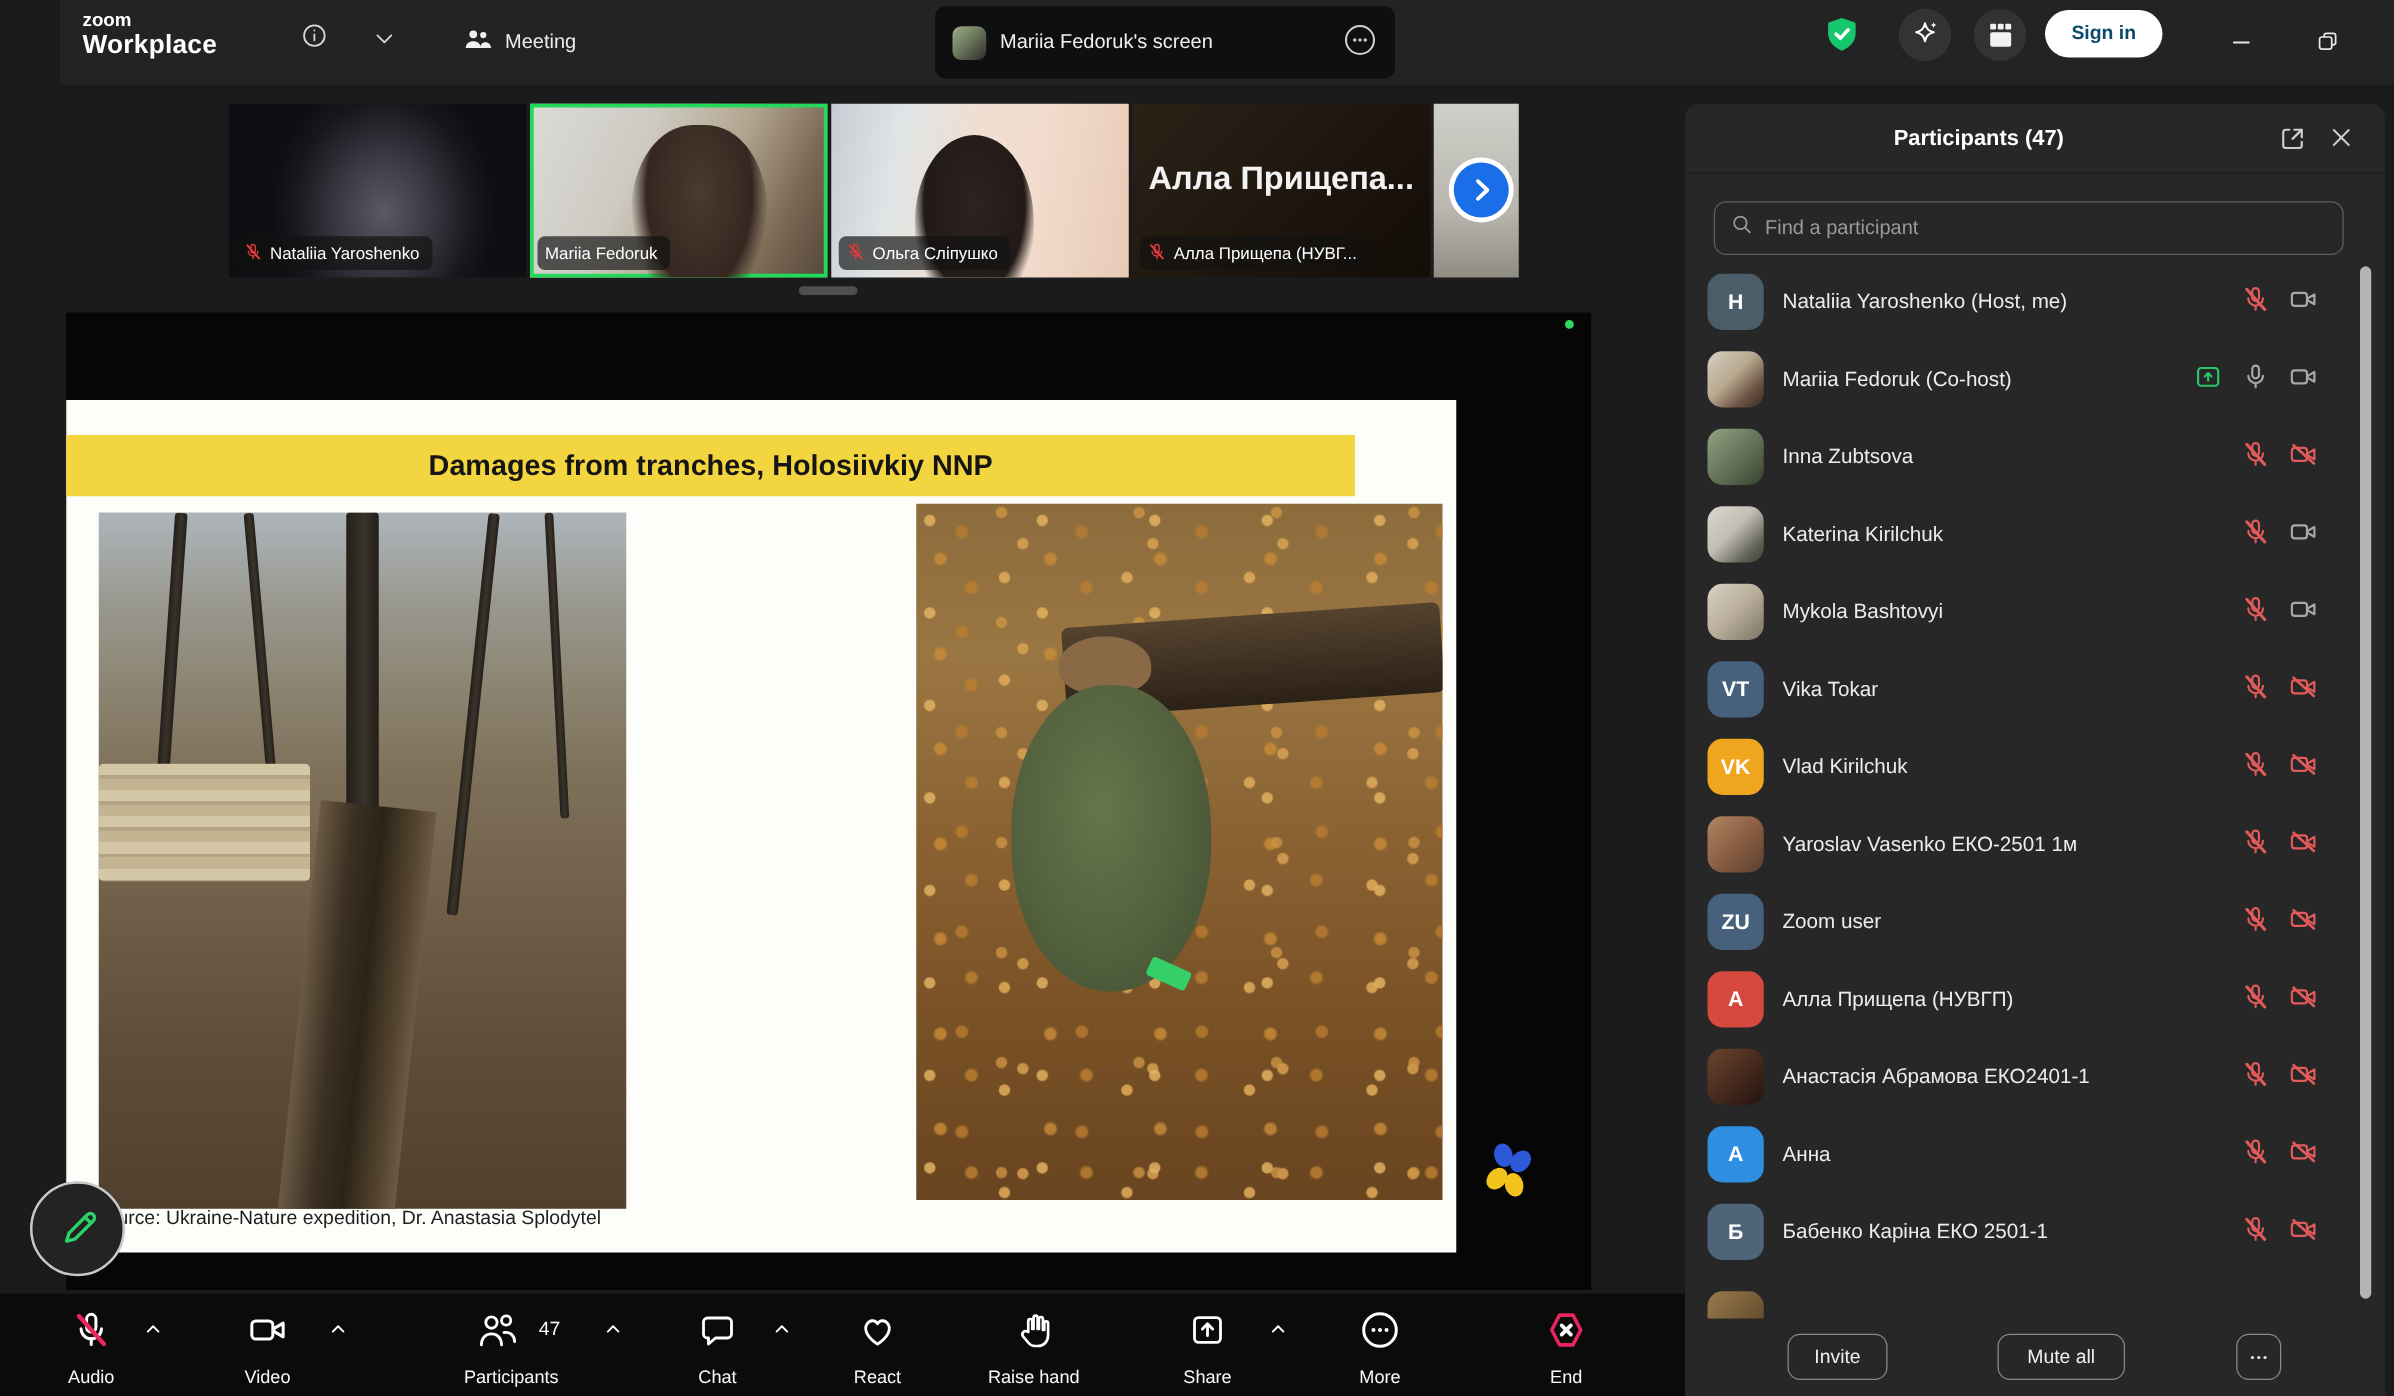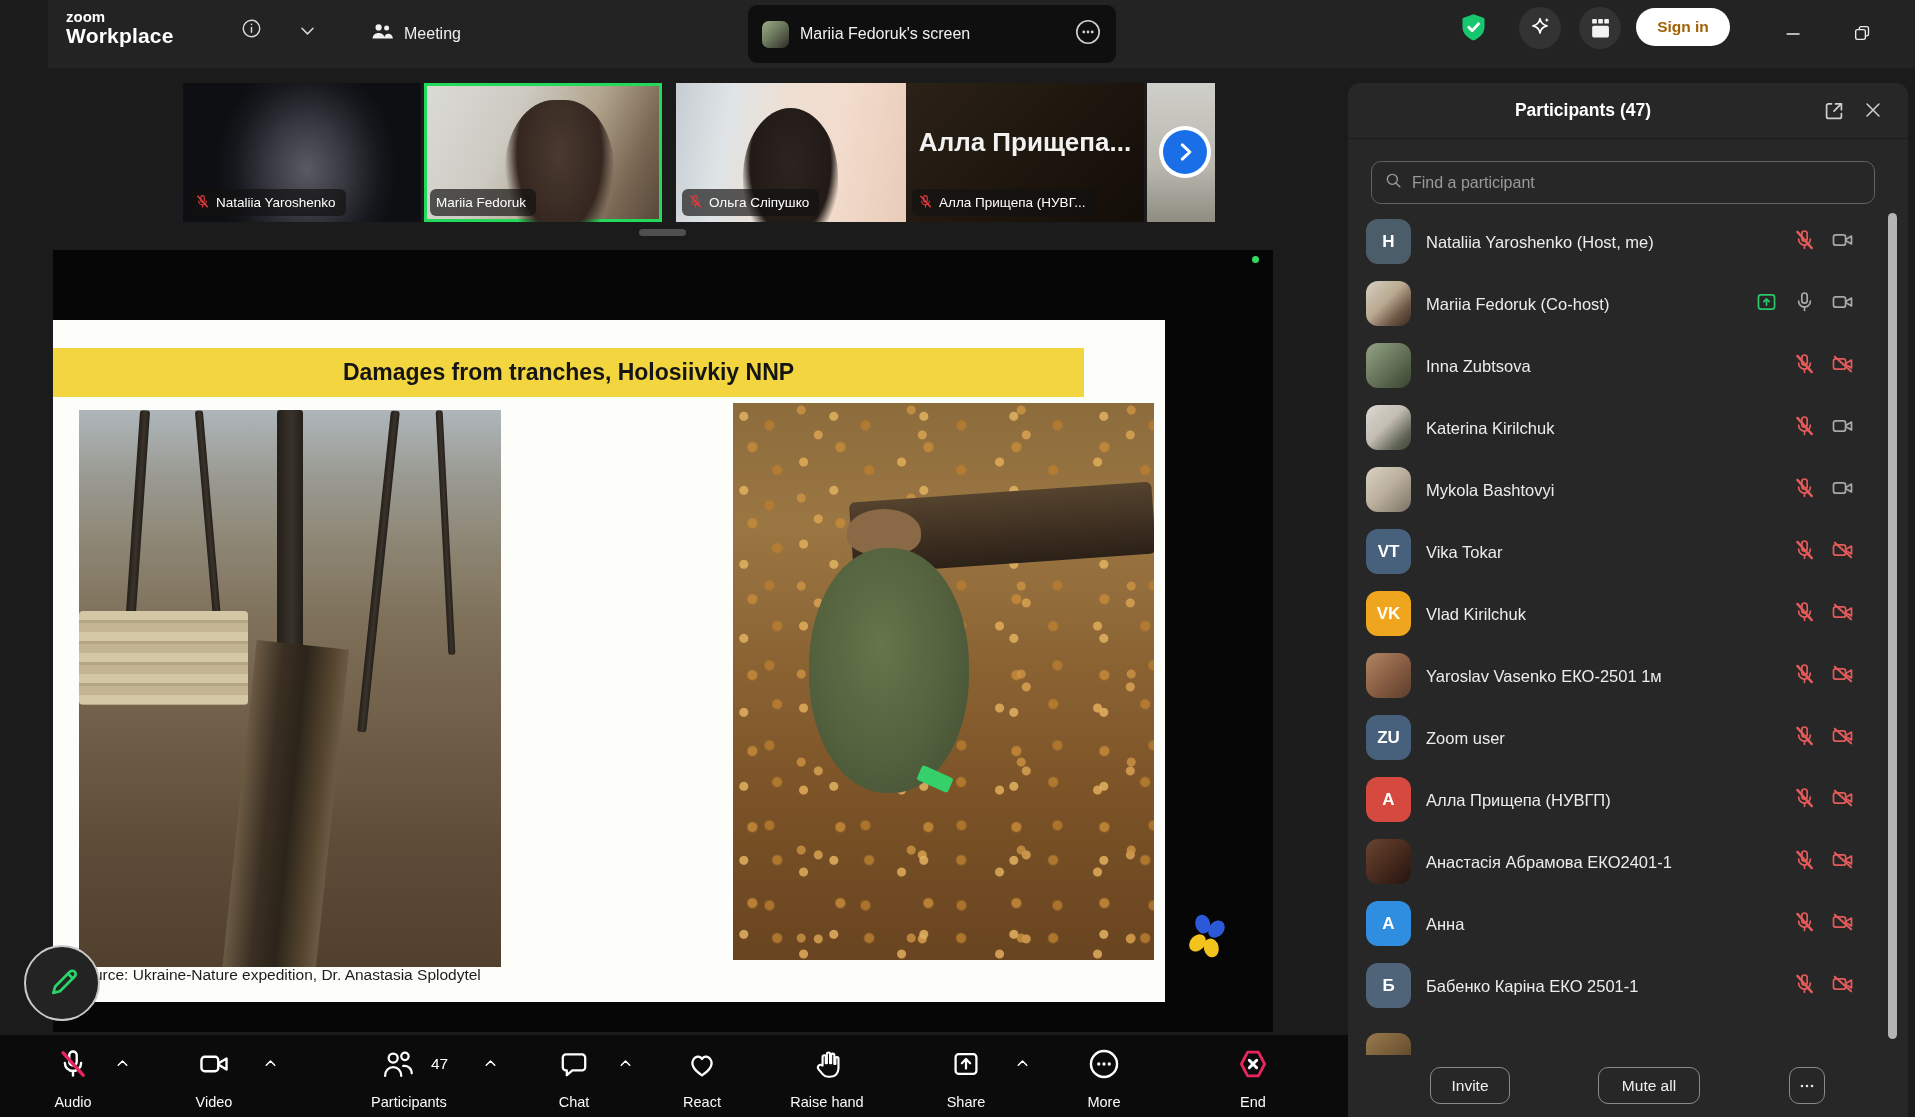--- a/index.html
+++ b/index.html
@@ -14,21 +14,21 @@
   .logo .l2 { font-size:21px; font-weight:600; letter-spacing:.2px; }
   .tb-icon { position:absolute; display:flex; align-items:center; justify-content:center; cursor:pointer; }
   .meeting-tab { position:absolute; left:322px; top:0; height:68px; display:flex; align-items:center; gap:10px;
     color:#ececec; font-size:16px; cursor:pointer; }
   .active-tab { position:absolute; left:700px; top:5px; width:368px; height:58px; background:#0f0f0f;
     border-radius:9px; display:flex; align-items:center; padding:0 14px; gap:11px; cursor:pointer; }
   .active-tab .avatar { width:27px; height:27px; border-radius:7px;
     background:linear-gradient(135deg,#9cae89 0%,#6d7a5e 45%,#2e2b26 100%); }
   .active-tab .t-label { color:#f0f0f0; font-size:16px; flex:1; white-space:nowrap; overflow:hidden; }
   .signin { position:absolute; left:1588px; top:8px; width:94px; height:38px; border-radius:19px;
-    background:#fff; color:#a16207; font-size:15.5px; font-weight:600; display:flex; align-items:center;
+    background:#fff; color:#0c4a6e; font-size:15.5px; font-weight:600; display:flex; align-items:center;
     justify-content:center; cursor:pointer; }
   .circle-btn { background:#333; border-radius:50%; width:42px; height:42px; top:7px; }
 
   
   .thumb { position:absolute; top:83px; height:139px; overflow:hidden; background:#000; cursor:pointer; }
   .thumb.active { outline:3px solid #23d959; outline-offset:-3px; }
   .t1bg { background:radial-gradient(ellipse 90px 110px at 52% 62%, #5a5a64 0%, #35363e 45%, #17181d 80%, #0e0f12 100%); }
   .t2bg { background:linear-gradient(115deg,#dbdbd7 0%,#cdcac2 35%,#b2a58e 60%,#7a6753 82%,#544639 100%); }
   .t2hair { position:absolute; left:34%; top:12%; width:46%; height:110%; border-radius:45%;
     background:radial-gradient(ellipse at 50% 35%, #4a3a30 0%, #352720 55%, transparent 72%); }
@@ -233,21 +233,21 @@
             </svg></span>
           <span>Nataliia Yaroshenko</span>
         </div>
       </div>
       <div class="thumb t2bg active" style="left: 424px; width: 238px;">
         <div class="t2hair"></div>
         <div class="vlabel">
           <span>Mariia Fedoruk</span>
         </div>
       </div>
-      <div class="thumb t3bg" style="left: 665px; width: 238px; margin-left: 11px;">
+      <div class="thumb t3bg" style="left: 665px; width: 238px;">
         <div class="t3hair"></div>
         <div class="vlabel">
           <span><svg width="15" height="15" viewBox="0 0 24 24" fill="none" stroke-linecap="round" stroke-linejoin="round">
               <g stroke="#e23b3b" stroke-width="1.8">
     <rect x="9.2" y="2.6" width="5.6" height="10.6" rx="2.8"></rect>
     <path d="M5.9 11.2a6.1 6.1 0 0 0 12.2 0"></path>
                 <path d="M12 17.3v3.4"></path>
               </g>
     <path d="M4.6 3.6 L19.6 20.4" stroke="#e23b3b" stroke-width="2.6"></path>
             </svg></span>

